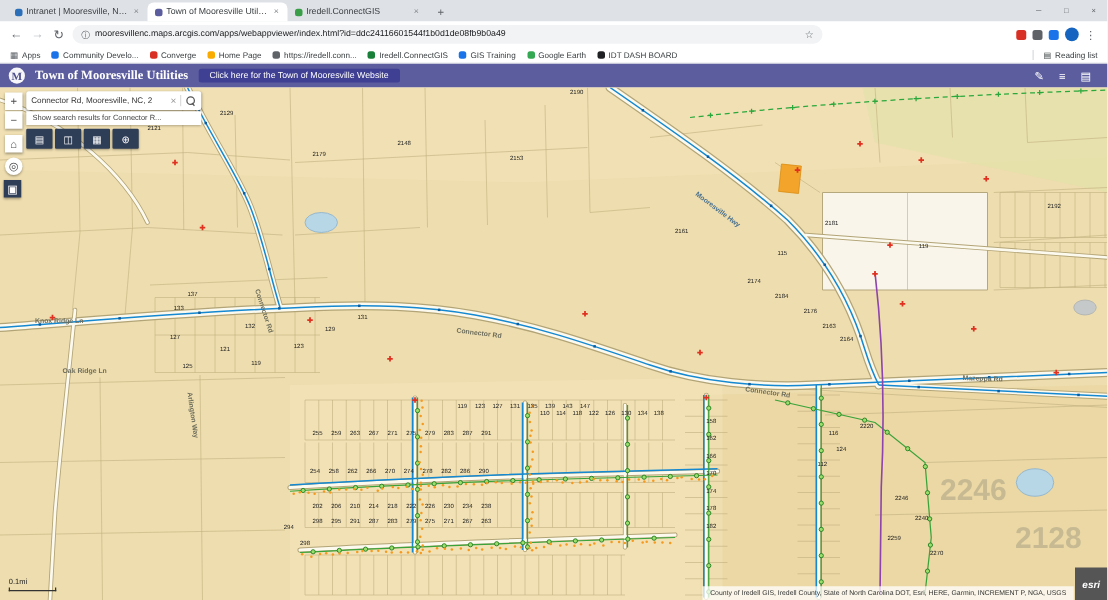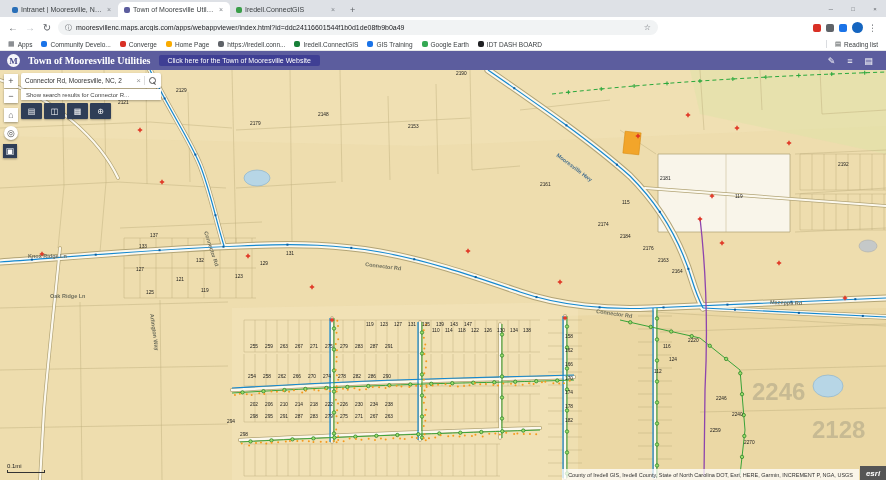--- a/index.html
+++ b/index.html
@@ -57,21 +57,21 @@
   .mag{width:8px;height:8px;position:relative}
   .mag::before{content:"";position:absolute;width:5px;height:5px;border:1px solid #555;border-radius:50%;top:0;left:0}
   .mag::after{content:"";position:absolute;width:3px;height:1px;background:#555;transform:rotate(45deg);top:6px;left:4px}
   .suggestion{position:absolute;left:21px;top:19px;width:140px;height:11px;background:#fff;font-size:6px;color:#444;display:flex;align-items:center;padding:0 5px;box-shadow:0 1px 2px rgba(0,0,0,.3);z-index:5;white-space:nowrap;overflow:hidden}
   .widgetrow{position:absolute;left:21px;top:33px;display:flex;gap:2px;z-index:5}
   .widgetbtn{width:21px;height:16px;background:#2f3e57;color:#fff;font-size:8px;display:flex;align-items:center;justify-content:center;border-radius:1px;box-shadow:0 1px 2px rgba(0,0,0,.3)}
   .scalebar{position:absolute;left:7px;bottom:7px;z-index:5;color:#222}
   .scalebar .txt{font-size:6px;margin-bottom:1px}
   .scalebar .bar{width:38px;height:3px;border:1px solid #333;border-top:none}
   .attribution{position:absolute;right:27px;bottom:0;height:11px;background:rgba(255,255,255,.75);font-size:5.5px;color:#333;display:flex;align-items:center;padding:0 6px;white-space:nowrap;z-index:5}
-  .esrilogo{position:absolute;right:0;bottom:0;width:26px;height:14px;background:#555;color:#fff;font-size:8px;font-style:italic;font-weight:bold;display:flex;align-items:center;justify-content:center;z-index:5}
+  .esrilogo{position:absolute;right:0;bottom:0;width:26px;height:26px;background:#555;color:#fff;font-size:8px;font-style:italic;font-weight:bold;display:flex;align-items:center;justify-content:center;z-index:5}
 </style>
 </head>
 <body>
 
 <div class="tabstrip">
   <div class="tab">
     <span class="favicon" style="background: rgb(42, 111, 184);"></span>
     <span class="tab-title">Intranet | Mooresville, NC - Offi...</span>
     <span class="tab-close">×</span>
   </div>

